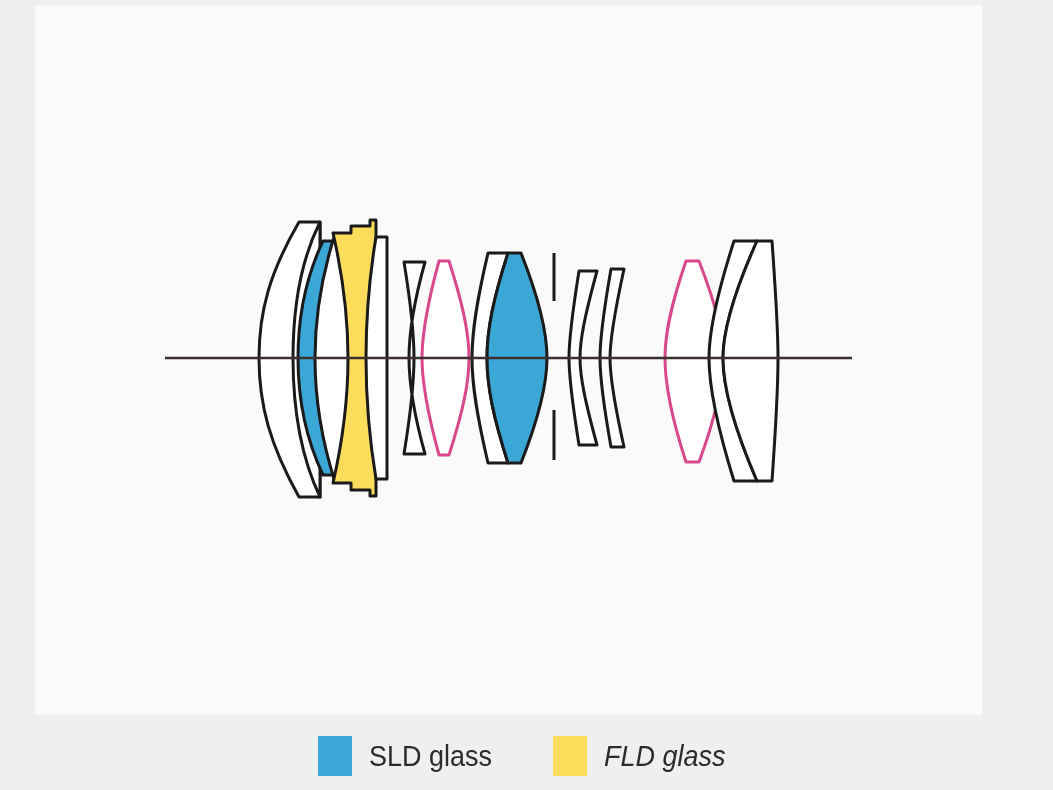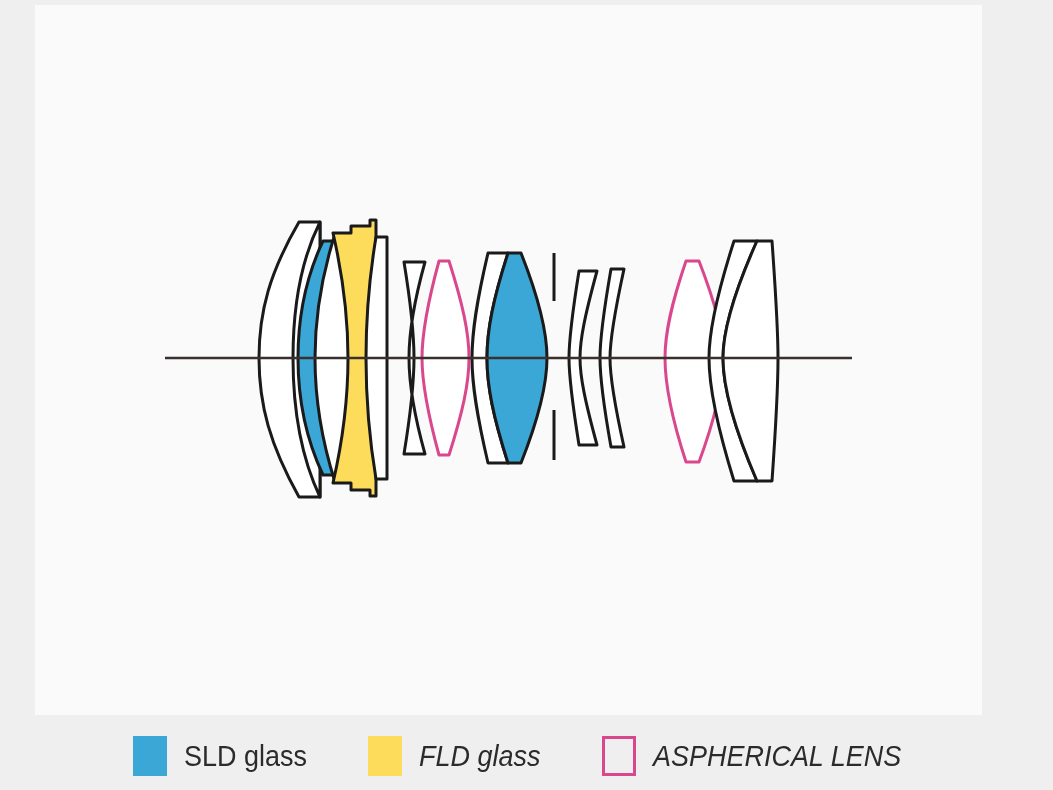--- a/index.html
+++ b/index.html
@@ -175,20 +175,16 @@
     <div class="legend-item">
       <span class="swatch filled" style="background: rgb(59, 167, 215);"></span>
       <span class="legend-label">SLD glass</span>
     </div>
 
     <div class="legend-item">
       <span class="swatch filled" style="background: rgb(253, 220, 92);"></span>
       <span class="legend-label">FLD glass</span>
     </div>
 
-    <div class="legend-item">
-      <span class="swatch outlined" style="border: 3px solid rgb(217, 71, 140); background: transparent;"></span>
-      <span class="legend-label">ASPHERICAL LENS</span>
-    </div>
 
   </div>
 
 </div>
 
 </body></html>

